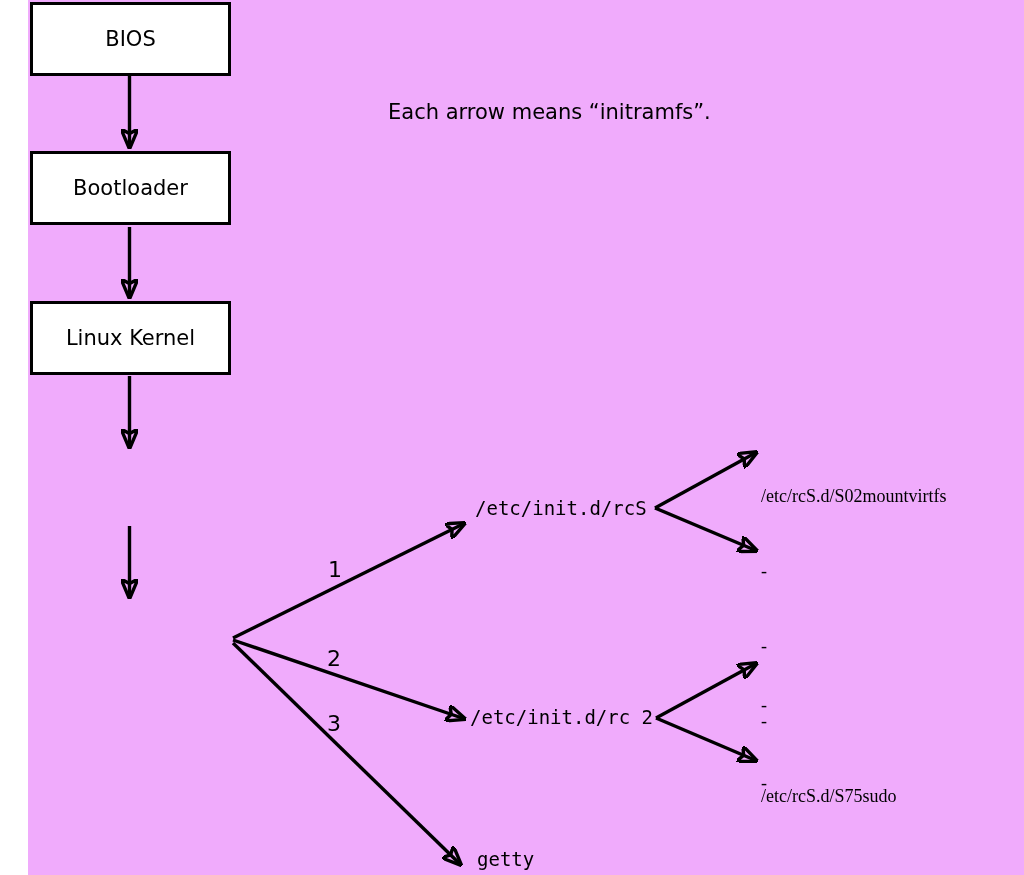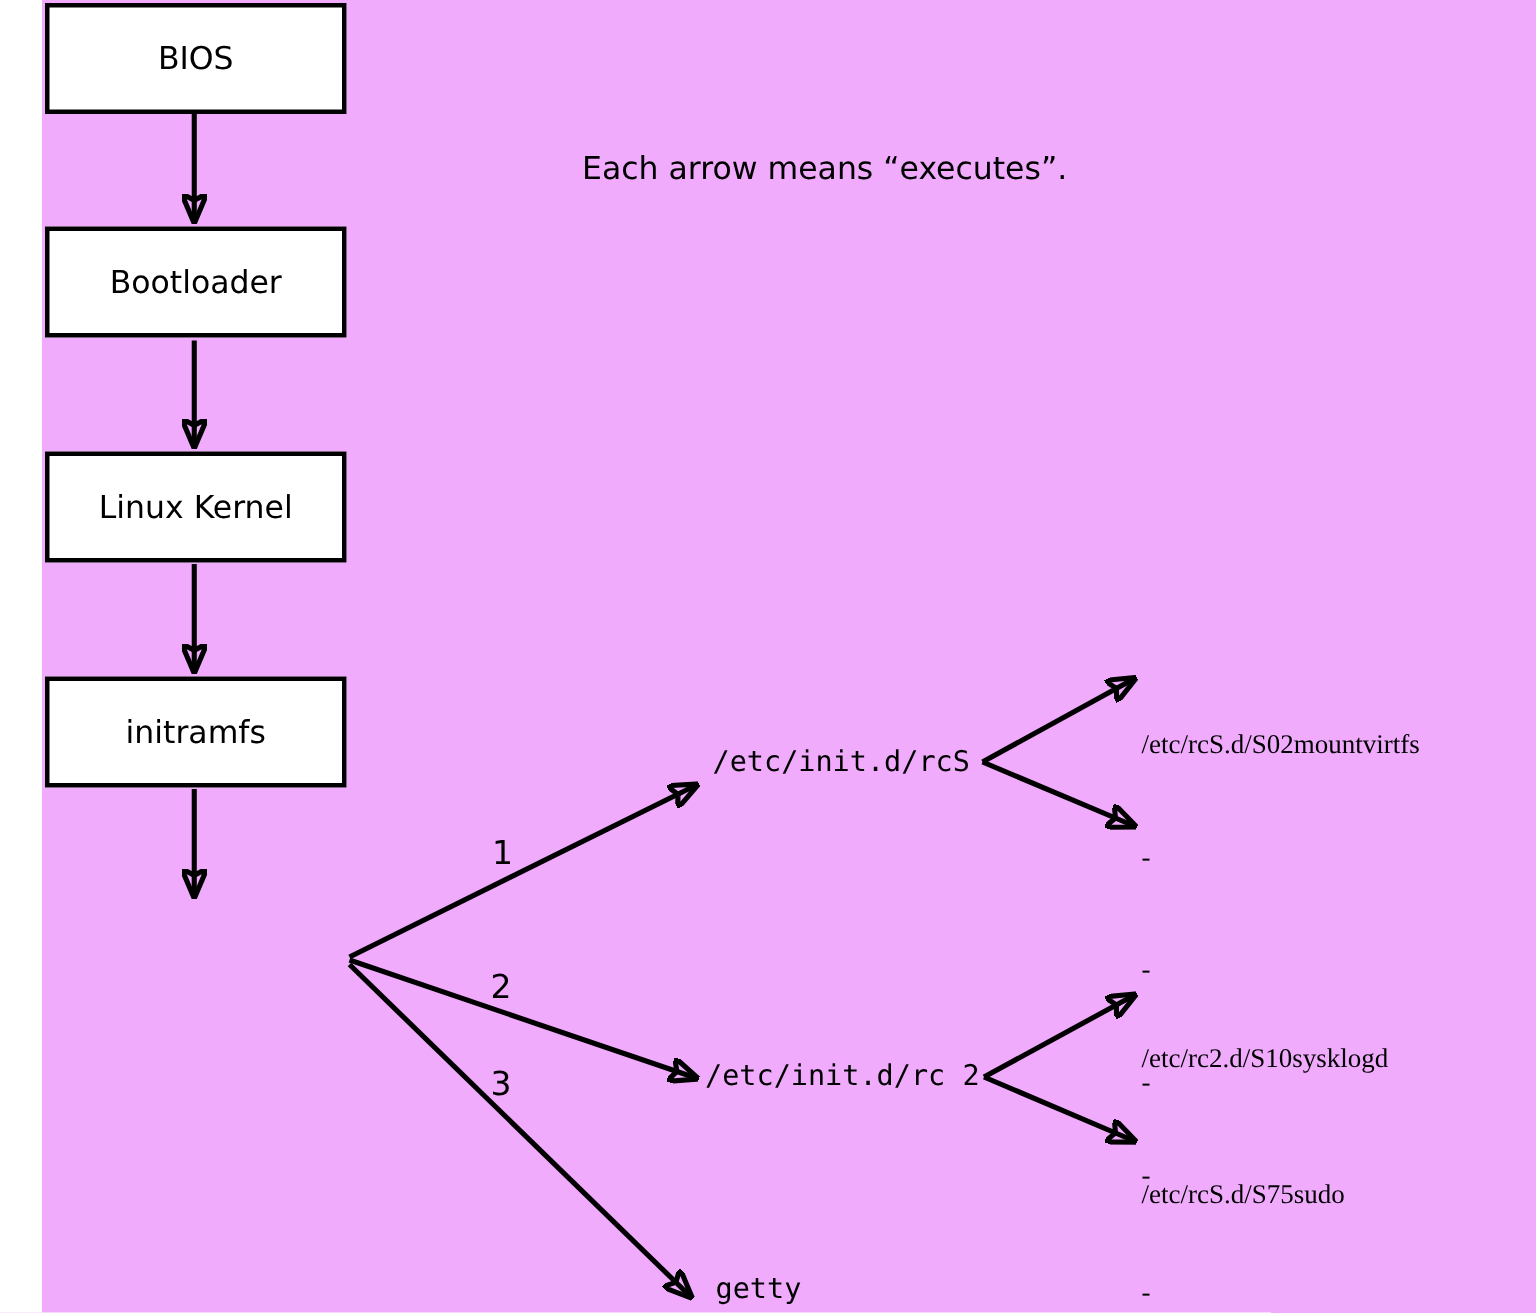--- a/index.html
+++ b/index.html
@@ -106,43 +106,39 @@
 
   <div class="box" style="top:2px">
     <span>BIOS</span>
   </div>
   <div class="box" style="top:301px">
     <span>Linux Kernel</span>
   </div>
   <div class="box" style="top:151px">
     <span>Bootloader</span>
   </div>
-  <div class="box" style="top:451px">
-    <span>initramfs</span>
-  </div>
 
-  <div class="caption">Each arrow means “executes”.</div>
+  <div class="caption">Each arrow means “initramfs”.</div>
 
   <span class="num" style="left:307px;top:570px">1</span>
   <span class="num" style="left:306px;top:659px">2</span>
   <span class="num" style="left:306px;top:724px">3</span>
 
   <div class="mono" style="left:447px;top:499px">/etc/init.d/rcS</div>
   <div class="mono" style="left:442px;top:708px">/etc/init.d/rc 2</div>
   <div class="mono" style="left:449px;top:850px">getty</div>
 
   <div class="mono-block b1" style="left:733px;top:434px">
     <div>/etc/rcS.d/S02mountvirtfs</div>
     <div>-</div>
     <div>-</div>
     <div>-</div>
     <div>/etc/rcS.d/S75sudo</div>
   </div>
 
   <div class="mono-block b2" style="left:733px;top:640px">
-    <div>/etc/rc2.d/S10sysklogd</div>
     <div>-</div>
     <div>-</div>
     
     
   </div>
 
 </div>
 
 </body></html>

